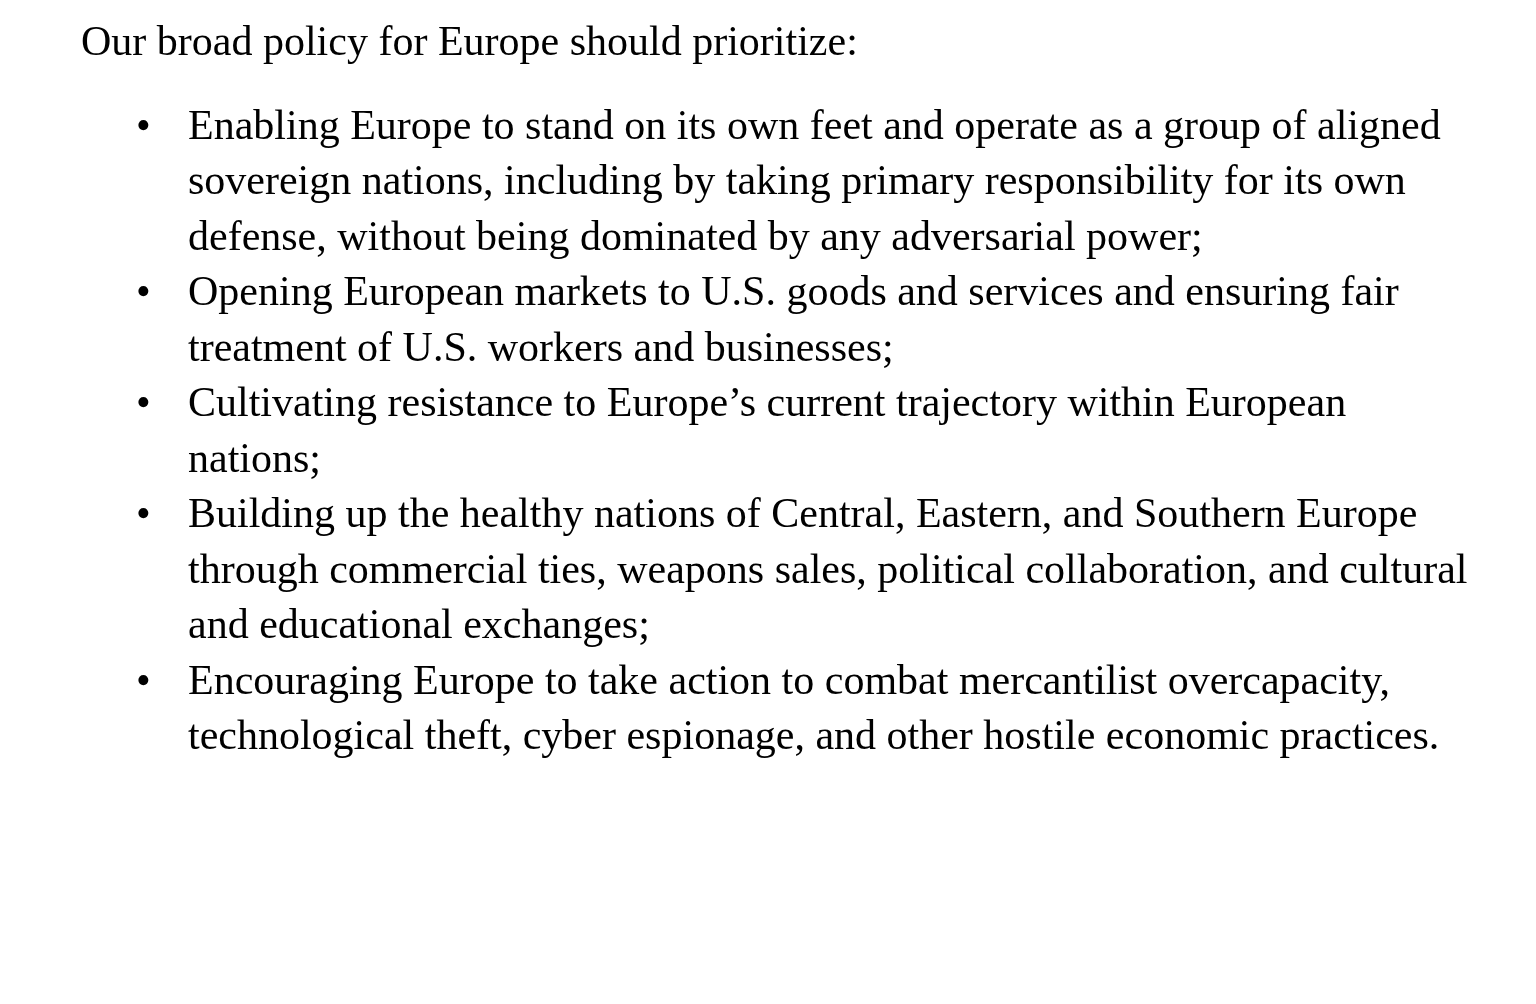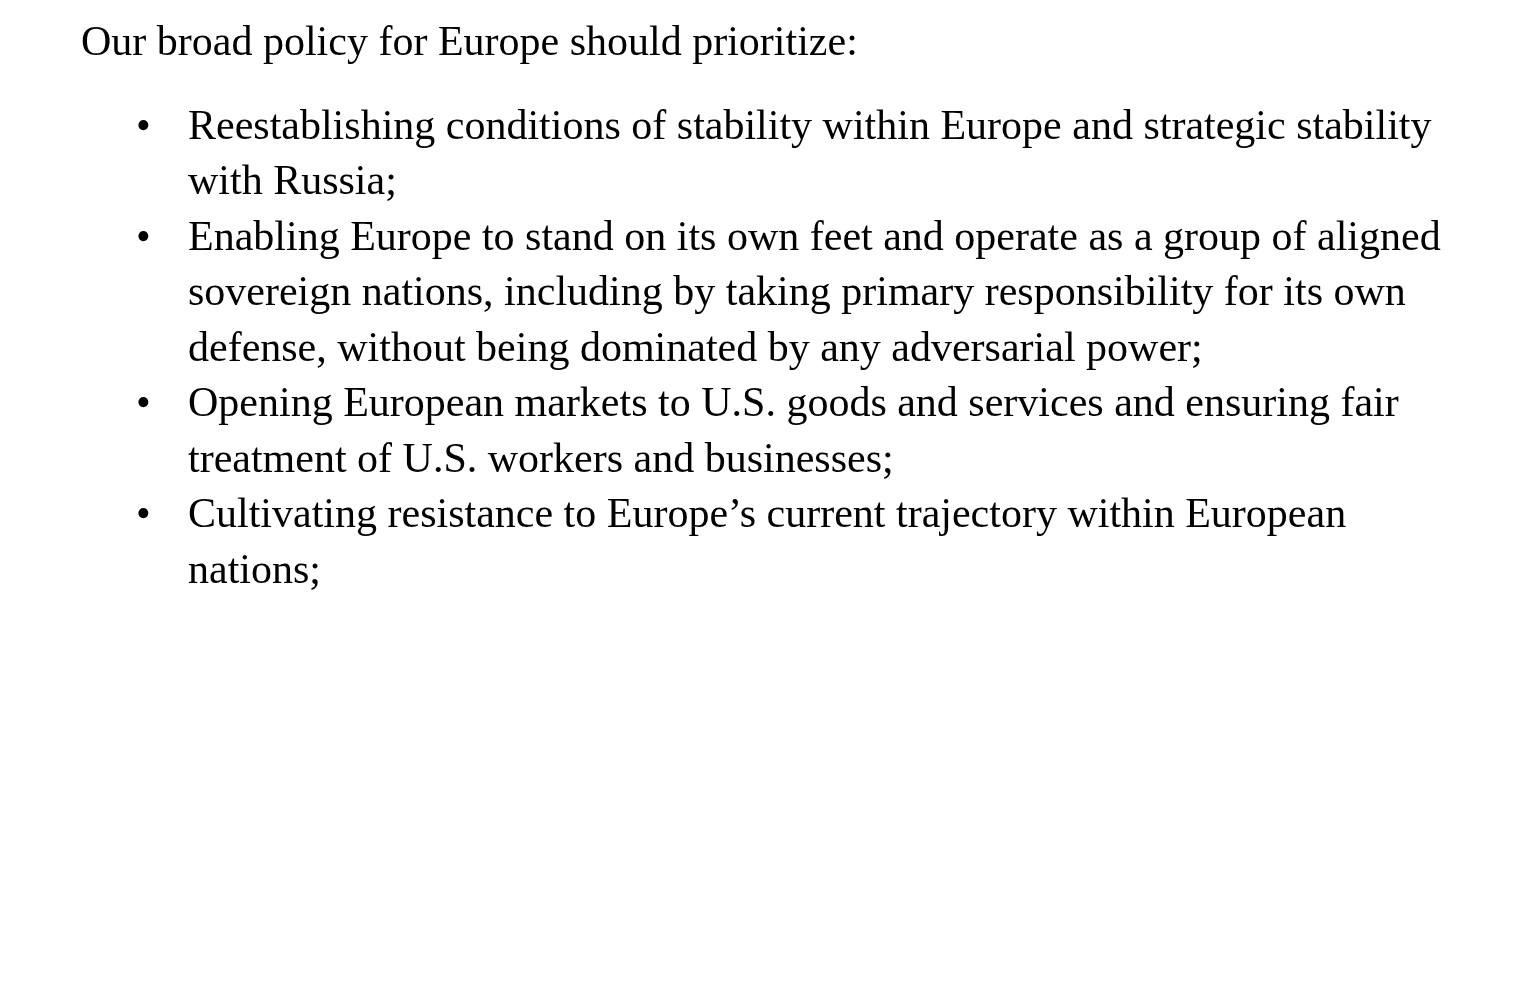--- a/index.html
+++ b/index.html
@@ -41,18 +41,19 @@
     left: -52px;
     top: 0;
   }
 </style>
 </head>
 <body>
 
 <div class="doc">
   <p class="intro">Our broad policy for Europe should prioritize:</p>
   <ul class="bullets">
-    <li>Reestablishing conditions of stability within Europe and strategic stability with Russia;</li>
     <li>Enabling Europe to stand on its own feet and operate as a group of aligned sovereign nations, including by taking primary responsibility for its own defense, without being dominated by any adversarial power;</li>
     <li>Opening European markets to U.S. goods and services and ensuring fair treatment of U.S. workers and businesses;</li>
     <li>Cultivating resistance to Europe’s current trajectory within European nations;</li>
+    <li>Building up the healthy nations of Central, Eastern, and Southern Europe through commercial ties, weapons sales, political collaboration, and cultural and educational exchanges;</li>
+    <li>Encouraging Europe to take action to combat mercantilist overcapacity, technological theft, cyber espionage, and other hostile economic practices.</li>
   </ul>
 </div>
 
 </body></html>

